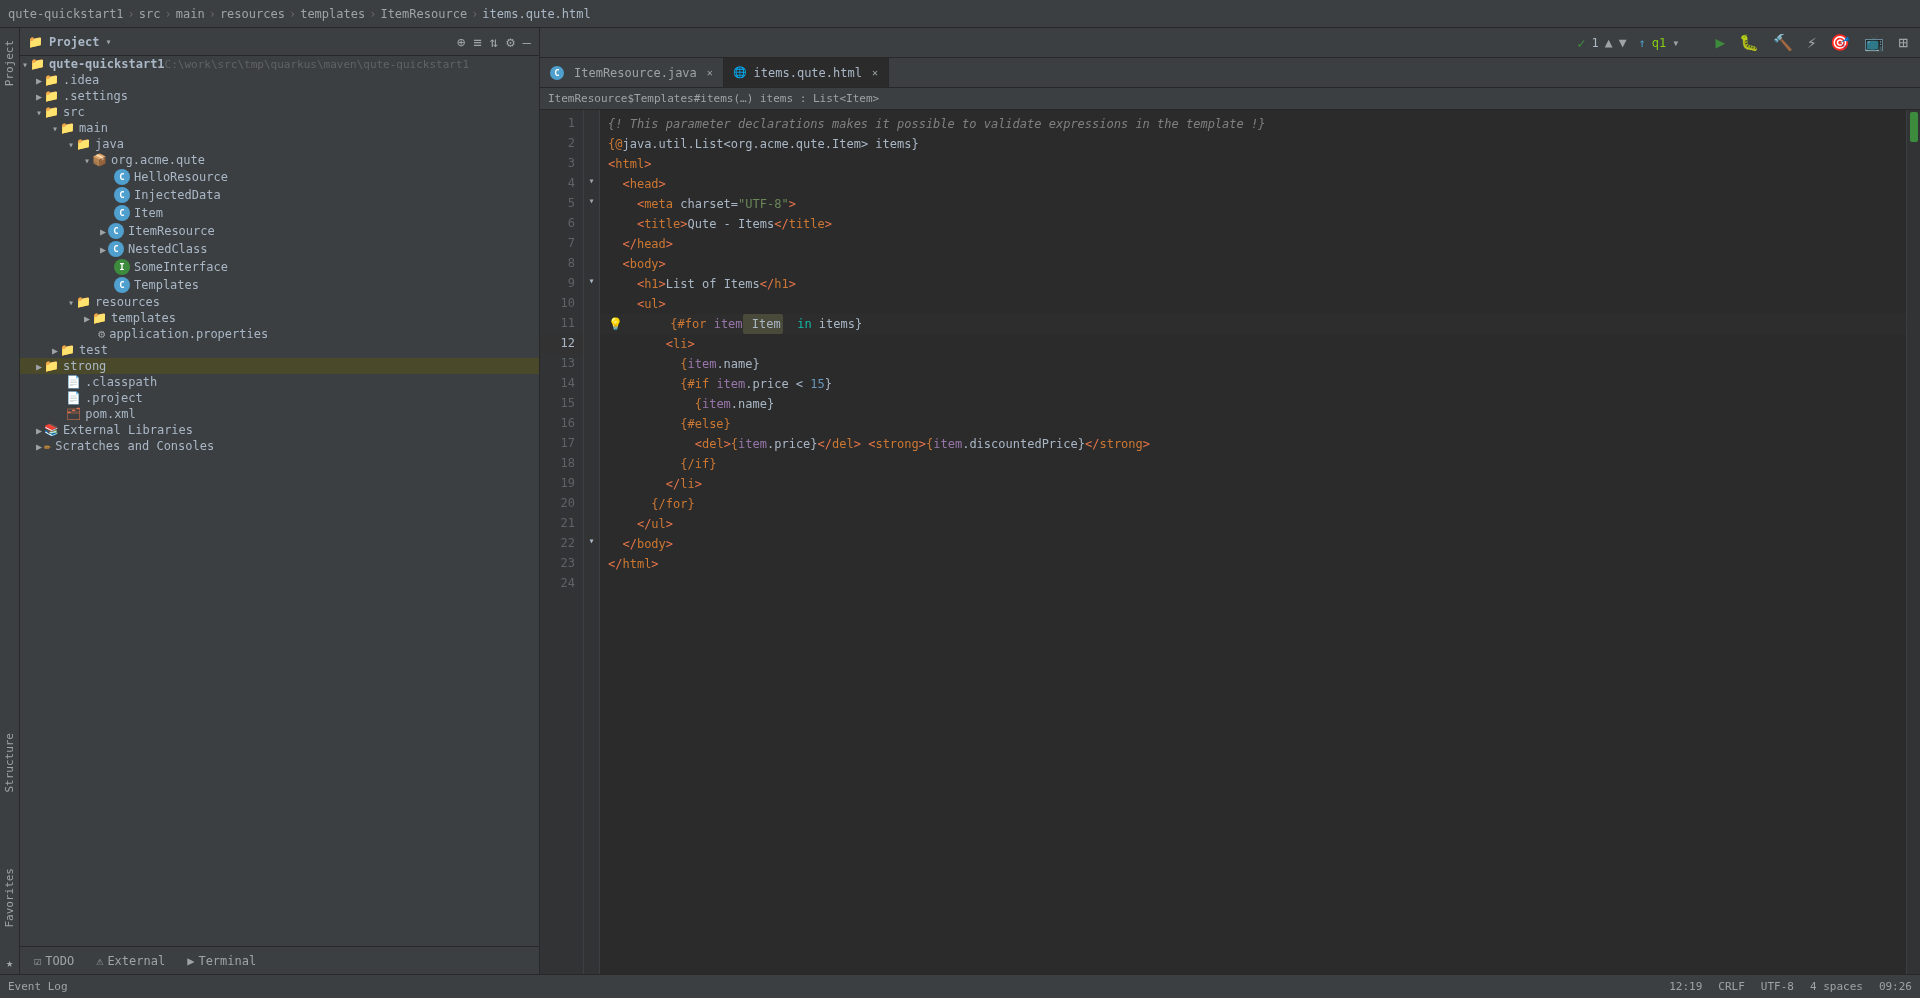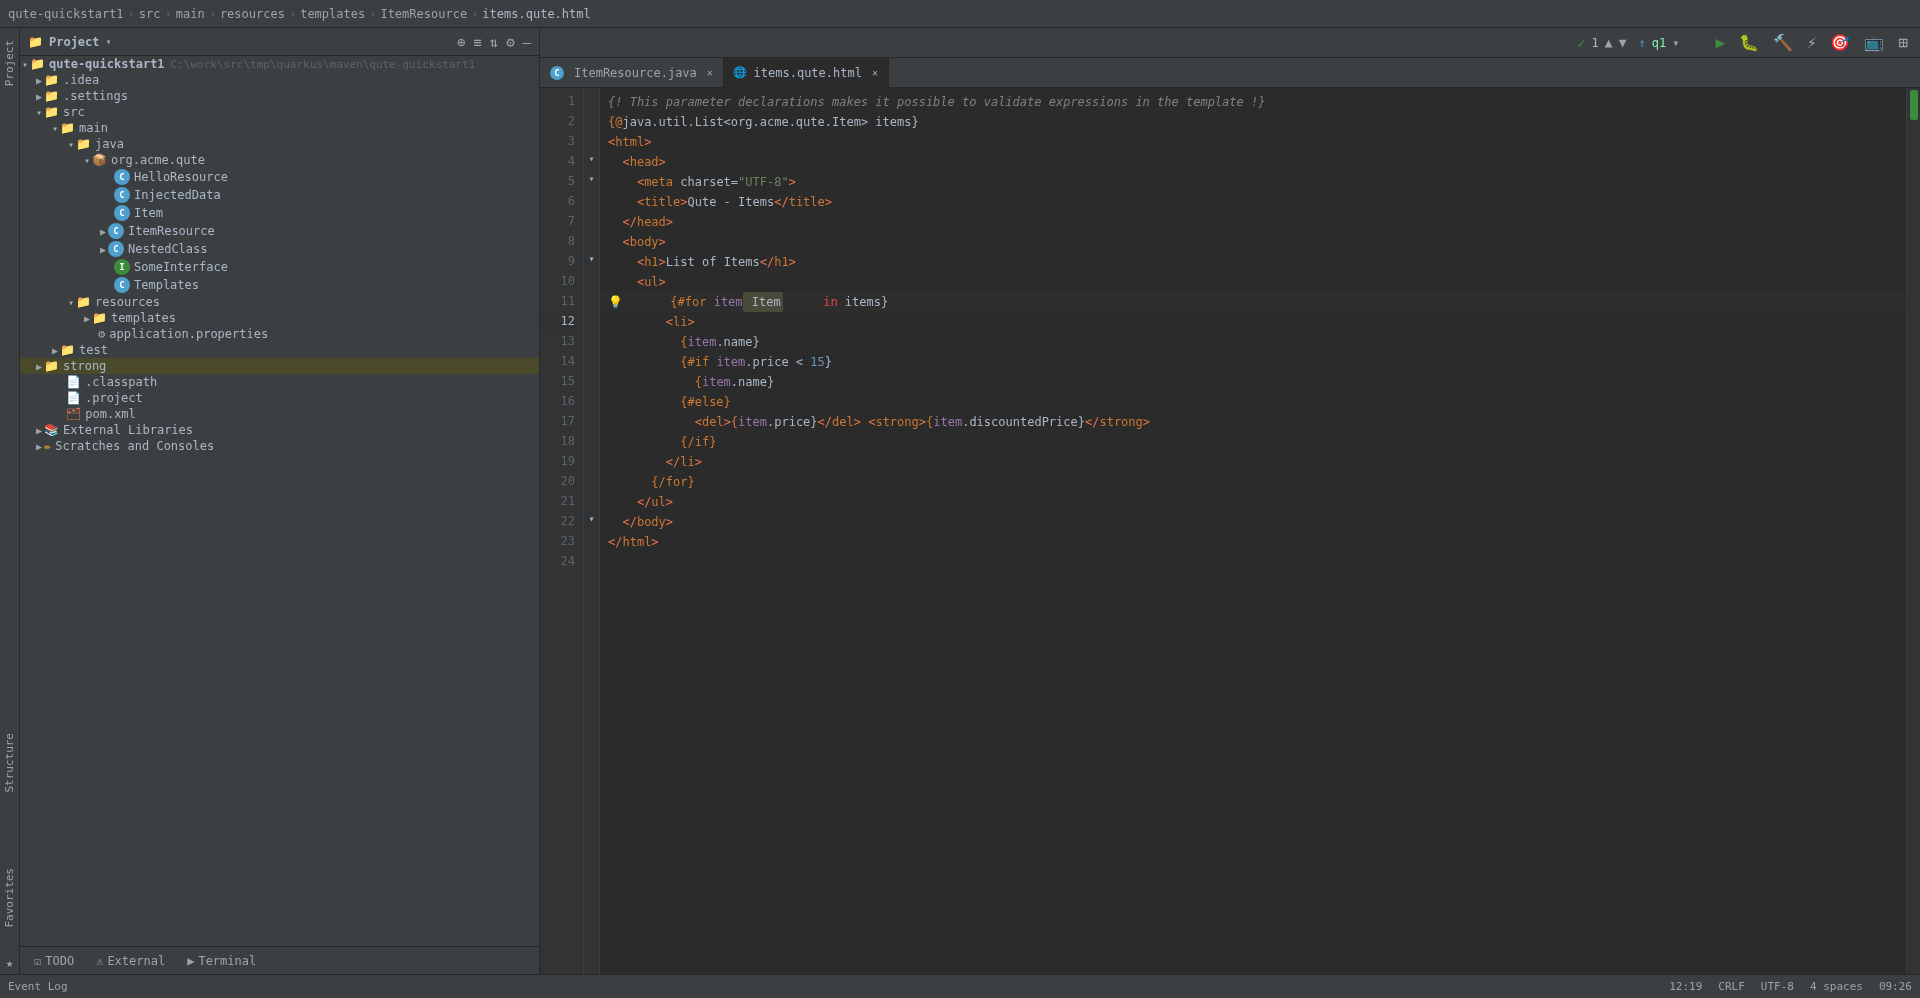--- a/index.html
+++ b/index.html
@@ -60,21 +60,21 @@
     .code-content { flex: 1; overflow: auto; padding: 4px 0; }
     .code-line { height: 20px; display: flex; align-items: center; padding: 0 8px; font-size: 12px; line-height: 20px; white-space: pre; position: relative; }
     .code-line.highlighted-line { background: #2d2d2d; }
 
     
     .kw { color: #cc7832; } 
     .tag { color: #e8754a; }
     .str { color: #6a8759; }
     .comment { color: #808080; font-style: italic; }
     .tmpl { color: #cc7832; }
-    .tmpl-kw { color: #ef4444; margin-left: 26px; }
+    .tmpl-kw { color: #14b8a6; }
     .var-hl { color: #9876aa; }
     .text { color: #a9b7c6; }
     .num { color: #6897bb; }
     .warn-icon { color: #f0e040; margin-right: 4px; font-size: 12px; }
 
     
     .right-gutter { width: 14px; background: #313335; border-left: 1px solid #3c3f41; flex-shrink: 0; }
 
     
     .status-bar { background: #3c3f41; height: 24px; display: flex; align-items: center; justify-content: space-between; padding: 0 8px; font-size: 11px; color: #9da3a7; border-top: 1px solid #282828; flex-shrink: 0; }
@@ -143,21 +143,21 @@
         <span class="header-icon">—</span>
       </div>
     </div>
 
     <div class="file-tree">
 
       <div class="tree-item" style="padding-left:2px;">
         <span class="arrow">▾</span>
         <span style="color:#7bb3d8;margin-right:4px;">📁</span>
         <span style="color:#a9b7c6;font-weight:bold;">qute-quickstart1</span>
-        <span style="color:#606366;margin-left:6px;font-size:11px;">C:\work\src\tmp\quarkus\maven\qute-quickstart1</span>
+        <span style="color:#606366;font-size:11px;">C:\work\src\tmp\quarkus\maven\qute-quickstart1</span>
       </div>
 
       <div class="tree-item" style="padding-left:16px;">
         <span class="arrow">▶</span>
         <span style="color:#7bb3d8;margin-right:4px;">📁</span>
         <span>.idea</span>
       </div>
 
       <div class="tree-item" style="padding-left:16px;">
         <span class="arrow">▶</span>
@@ -312,21 +312,21 @@
   <div class="editor-area">
 
     <div class="top-toolbar">
       <div class="toolbar-left"></div>
       <div class="toolbar-right">
         <span class="check-mark">✓</span>
         <span style="color:#a9b7c6;font-size:12px;">1</span>
         <span style="color:#9da3a7;cursor:pointer;">▲</span>
         <span style="color:#9da3a7;cursor:pointer;">▼</span>
         <span style="color:#4f9fcf;font-size:12px;margin-left:6px;">↑</span>
-        <span style="color:#86efac;font-size:12px;">q1</span>
+        <span style="color:#84cc16;font-size:12px;">q1</span>
         <span style="color:#9da3a7;font-size:12px;">▾</span>
         <span style="width:20px;"></span>
         <span class="toolbar-btn green">▶</span>
         <span class="toolbar-btn" style="color:#4f9fcf;">🐛</span>
         <span class="toolbar-btn" style="color:#9da3a7;">🔨</span>
         <span class="toolbar-btn" style="color:#9da3a7;">⚡</span>
         <span class="toolbar-btn" style="color:#9da3a7;">🎯</span>
         <span class="toolbar-btn" style="color:#9da3a7;">📺</span>
         <span class="toolbar-btn" style="color:#9da3a7;">⊞</span>
       </div>
@@ -338,20 +338,23 @@
         <span>ItemResource.java</span>
         <span class="close-btn">✕</span>
       </div>
       <div class="editor-tab active">
         <span class="tab-icon" style="color:#e8754a;">🌐</span>
         <span>items.qute.html</span>
         <span class="close-btn">✕</span>
       </div>
     </div>
 
+    <div class="editor-breadcrumb">
+      <span>ItemResource$Templates#items(…)  items : List&lt;Item&gt;</span>
+    </div>
 
     <div class="code-editor">
 
       <div class="line-numbers">
         <div class="line-number">1</div>
         <div class="line-number">2</div>
         <div class="line-number">3</div>
         <div class="line-number">4</div>
         <div class="line-number">5</div>
         <div class="line-number">6</div>

